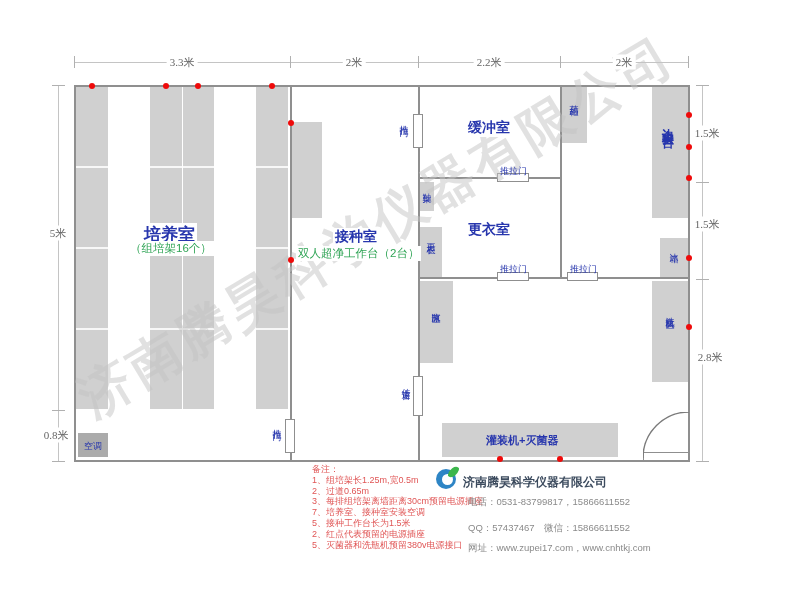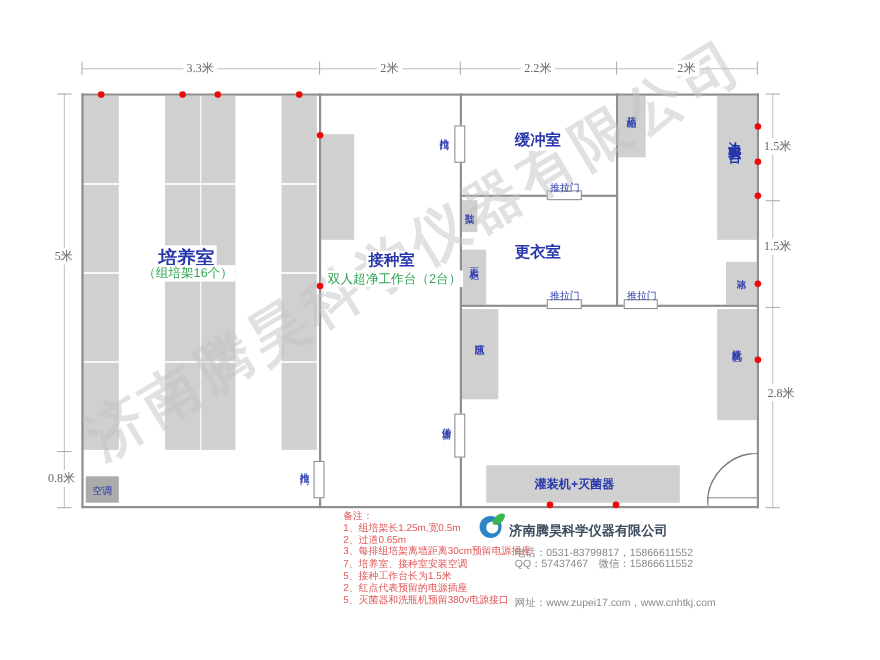--- a/index.html
+++ b/index.html
@@ -160,15 +160,15 @@
 </div>
 
 <div class="company">
   <div class="logo">
     <div class="logo-c1"></div>
       <div class="logo-c2"></div>
       <div class="logo-leaf"></div>
   </div>
   <div class="co-name">济南腾昊科学仪器有限公司</div>
   <div class="co-line" style="top:30px">电话：0531-83799817，15866611552</div>
-  <div class="co-line" style="top:40px">QQ：57437467　微信：15866611552</div>
+  <div class="co-line" style="top:56px">QQ：57437467　微信：15866611552</div>
   <div class="co-line" style="top:76px">网址：www.zupei17.com，www.cnhtkj.com</div>
 </div>
 
 </body></html>

